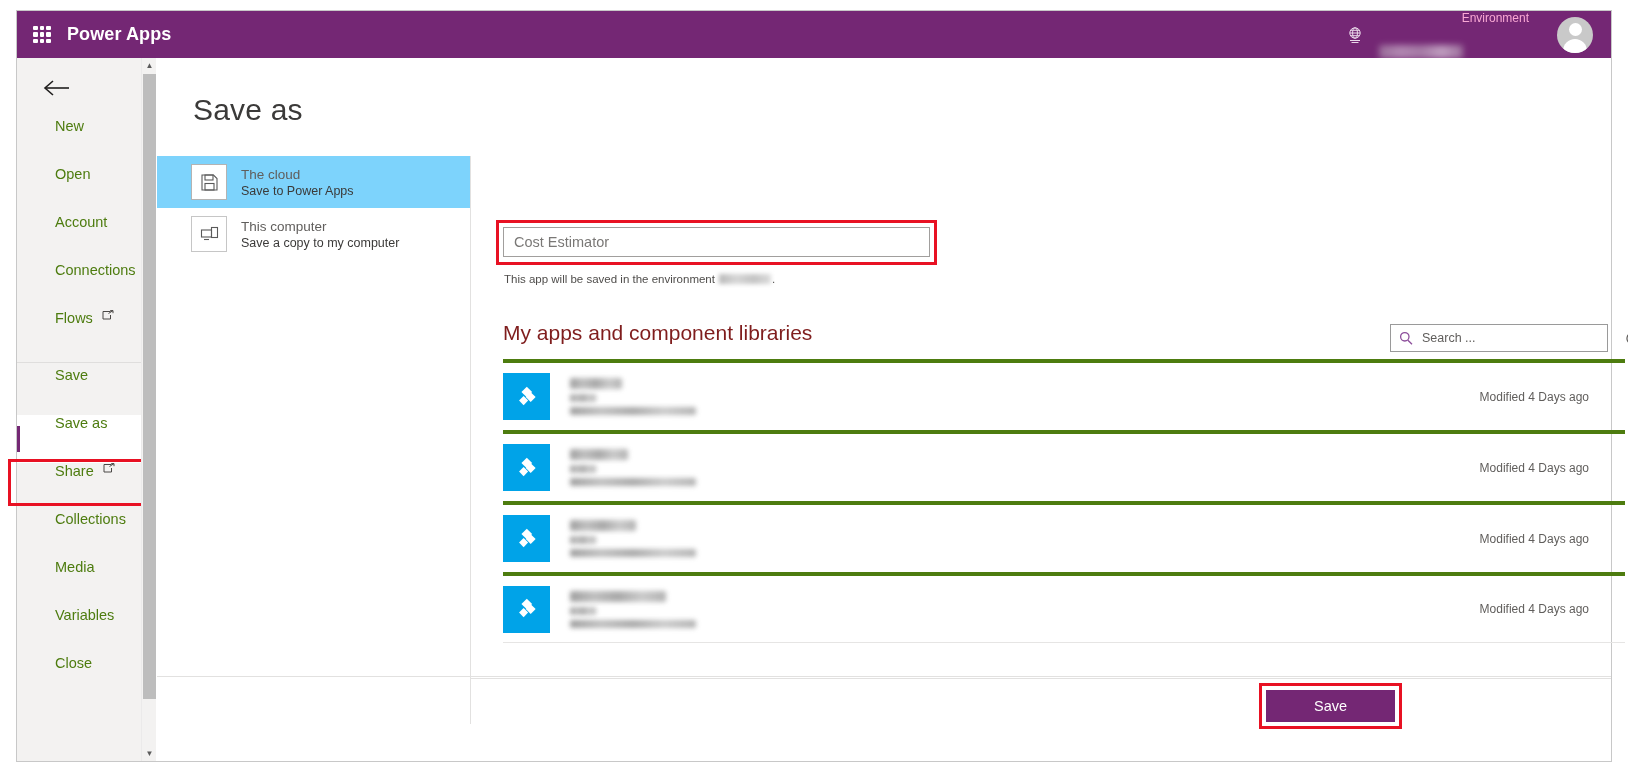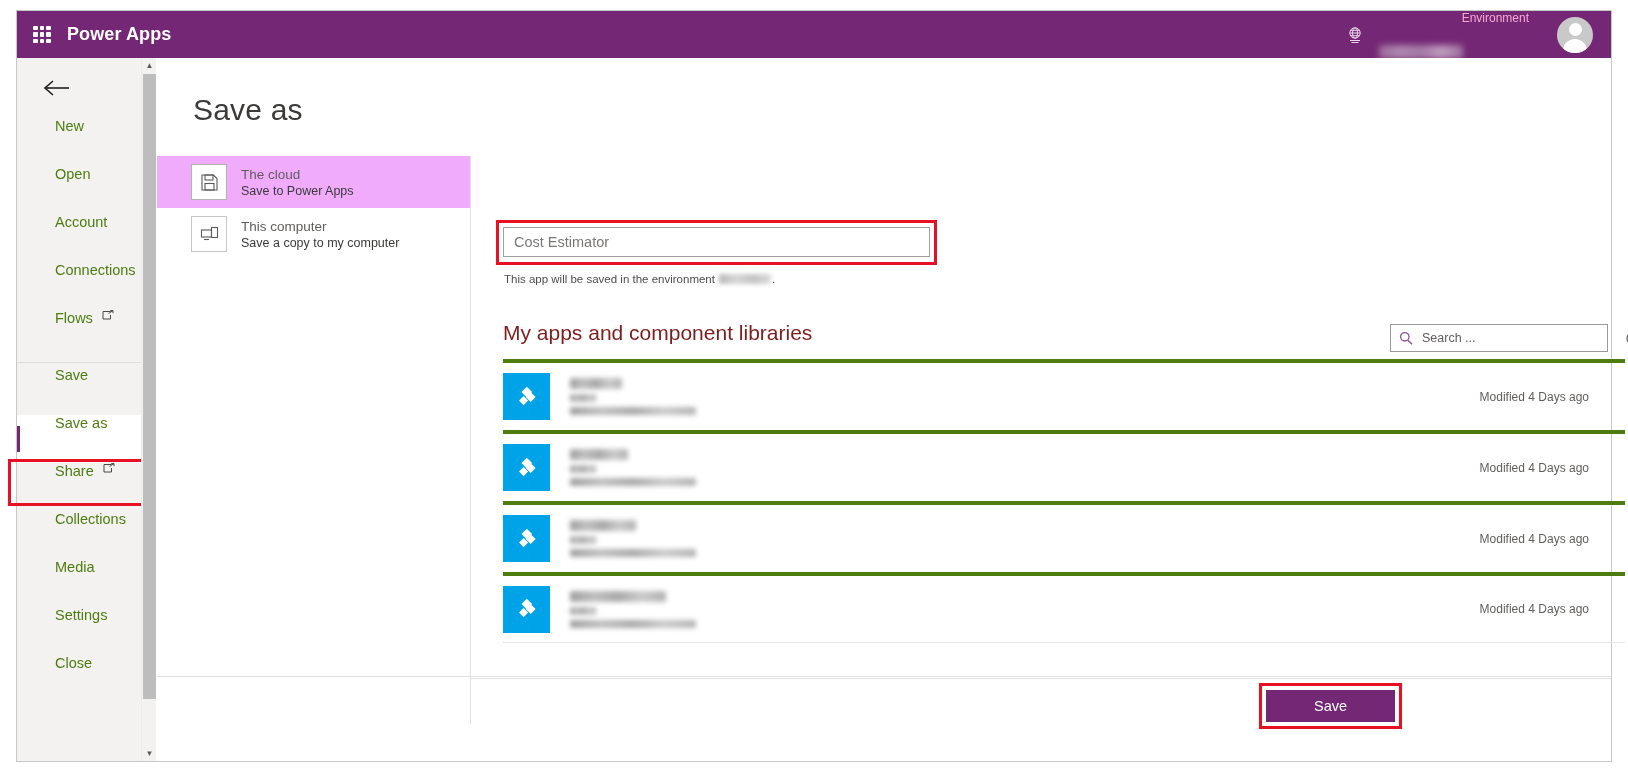--- a/index.html
+++ b/index.html
@@ -189,21 +189,21 @@
     position: absolute;
     left: 0; top: 98px;
     width: 313px;
   }
   .dest-item {
     height: 52px;
     display: flex; align-items: center;
     padding-left: 34px;
     cursor: pointer;
   }
-  .dest-item.active { background: #f0abfc; }
+  .dest-item.active { background: #7dd3fc; }
   .dest-icon {
     width: 36px; height: 36px;
     background: #ffffff;
     border: 1px solid #c6c6c6;
     display: flex; align-items: center; justify-content: center;
     color: #5a5a5a;
     margin-right: 14px;
     flex: none;
   }
   .dest-item.active .dest-icon { border-color: #b4b3b2; }
@@ -463,21 +463,21 @@
         </svg>
       </span>
     </div>
     <div class="nav-item">
       <span>Collections</span>
     </div>
     <div class="nav-item">
       <span>Media</span>
     </div>
     <div class="nav-item">
-      <span>Settings</span>
+      <span>Variables</span>
     </div>
     <div class="nav-item">
       <span>Close</span>
     </div>
   </div>
 
   <div class="annot-saveas"></div>
 
   <div class="nav-scroll">
     <div class="sb-up">▲</div>

